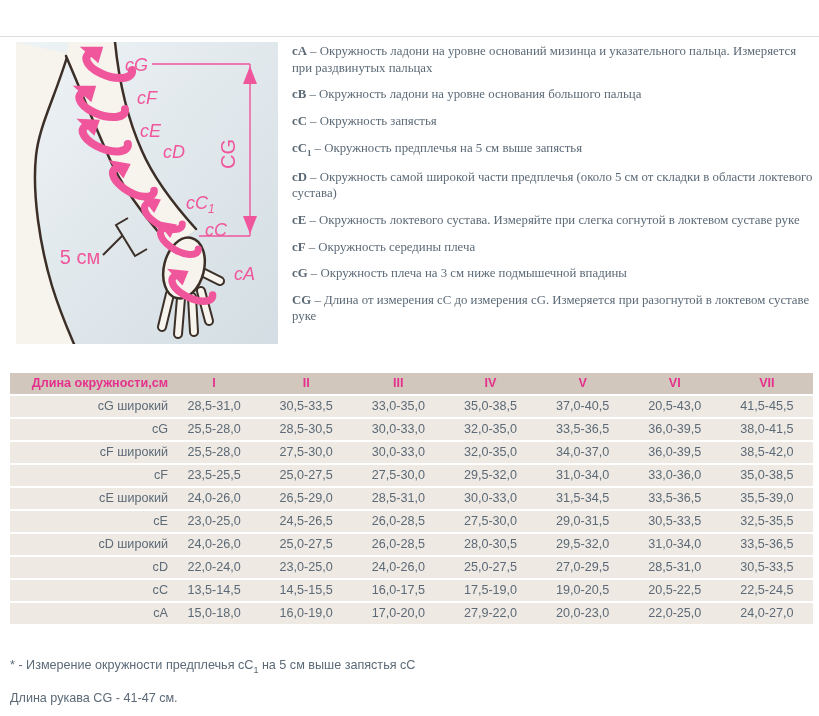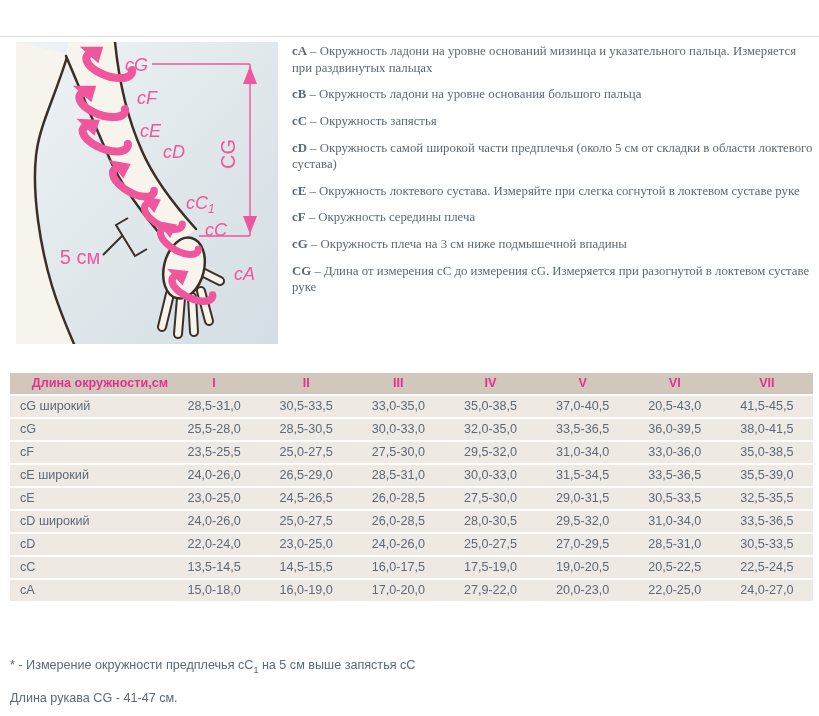--- a/index.html
+++ b/index.html
@@ -24,21 +24,21 @@
   
   #size-table{
     position:absolute;top:371px;left:10px;width:803px;
     border-collapse:separate;border-spacing:0 2px;table-layout:fixed;
     font-size:12.6px;
   }
   #size-table th,#size-table td{height:21px;padding:0;line-height:21px;overflow:hidden;white-space:nowrap;}
   #size-table thead th{background:var(--header-bg);color:var(--accent);font-weight:700;text-align:center;}
   #size-table thead th.corner{text-align:right;padding-left:10px;width:148px;}
   #size-table tbody td{background:var(--row-bg);color:var(--text);text-align:center;}
-  #size-table tbody td.label{text-align:left;padding-left:10px;}
+  #size-table tbody td.label{text-align:right;padding-left:10px;}
   
   .footnotes{position:absolute;top:658px;left:10px;font-size:12.6px;}
   .footnote{margin:0 0 16px 0;}
   
   .skin{fill:#f7f3ed;}
   .outline{stroke:#3b2f27;stroke-width:2.5;fill:none;stroke-linecap:round;}
   .finger-dark{stroke:#3b2f27;stroke-width:10;stroke-linecap:round;}
   .finger-skin{stroke:#f7f3ed;stroke-width:6;stroke-linecap:round;}
   .ring-path{stroke:var(--arrow);fill:none;stroke-width:8;stroke-linecap:round;}
   .ring-arrow{fill:var(--arrow);}
@@ -122,20 +122,21 @@
         <text class="ring-label" x="170" y="167">cC<tspan dy="4" font-size="12">1</tspan></text>
         <text class="ring-label" x="189" y="194">cC</text>
         <text class="ring-label" x="218" y="238">cA</text>
       </g>
     </svg>
 
     <div class="measure-list" id="measure-list">
         <p class="measure-item"><b>cA</b> – Окружность ладони на уровне оснований мизинца и указательного пальца. Измеряется при раздвинутых пальцах</p>
         <p class="measure-item"><b>cB</b> – Окружность ладони на уровне основания большого пальца</p>
         <p class="measure-item"><b>cC</b> – Окружность запястья</p>
+        <p class="measure-item"><b>cC<sub>1</sub></b> – Окружность предплечья на 5 см выше запястья</p>
         <p class="measure-item"><b>cD</b> – Окружность самой широкой части предплечья (около 5 см от складки в области локтевого сустава)</p>
         <p class="measure-item"><b>cE</b> – Окружность локтевого сустава. Измеряйте при слегка согнутой в локтевом суставе руке</p>
         <p class="measure-item"><b>cF</b> – Окружность середины плеча</p>
         <p class="measure-item"><b>cG</b> – Окружность плеча на 3 см ниже подмышечной впадины</p>
         <p class="measure-item"><b>CG</b> – Длина от измерения cC до измерения cG. Измеряется при разогнутой в локтевом суставе руке</p>
       </div>
   </div>
 
   <table id="size-table">
     <thead>
@@ -165,20 +166,30 @@
           <td class="label">cG</td>
           <td>25,5-28,0</td>
           <td>28,5-30,5</td>
           <td>30,0-33,0</td>
           <td>32,0-35,0</td>
           <td>33,5-36,5</td>
           <td>36,0-39,5</td>
           <td>38,0-41,5</td>
         </tr>
         <tr>
+          <td class="label">cF широкий</td>
+          <td>25,5-28,0</td>
+          <td>27,5-30,0</td>
+          <td>30,0-33,0</td>
+          <td>32,0-35,0</td>
+          <td>34,0-37,0</td>
+          <td>36,0-39,5</td>
+          <td>38,5-42,0</td>
+        </tr>
+        <tr>
           <td class="label">cF</td>
           <td>23,5-25,5</td>
           <td>25,0-27,5</td>
           <td>27,5-30,0</td>
           <td>29,5-32,0</td>
           <td>31,0-34,0</td>
           <td>33,0-36,0</td>
           <td>35,0-38,5</td>
         </tr>
         <tr>

